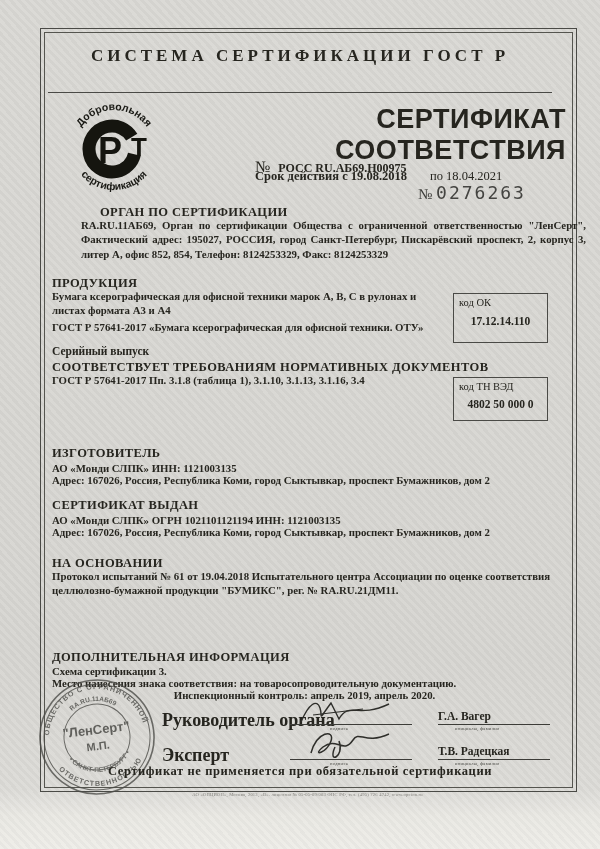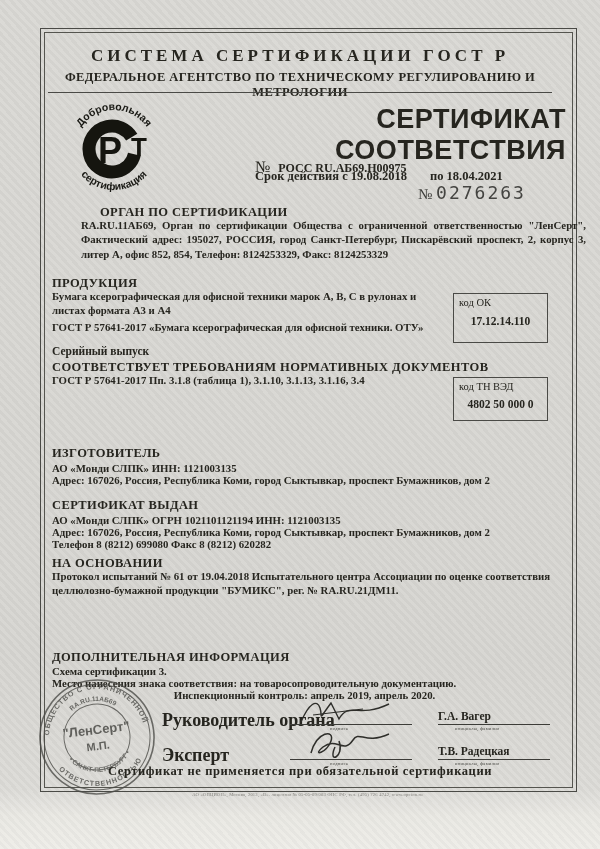--- a/index.html
+++ b/index.html
@@ -26,21 +26,21 @@
   .abs{position:absolute;}
   .ctr{text-align:center;}
   .sys1{left:47px;top:46px;width:506px;font-size:17px;font-weight:bold;letter-spacing:4px;}
   .sys2{left:47px;top:70px;width:506px;font-size:12.5px;font-weight:bold;letter-spacing:.4px;}
   .hr1{left:48px;top:92px;width:504px;height:0;border-top:1.6px solid #4a4a46;}
   .doc-title{left:178px;top:104px;width:388px;font-family:"Liberation Sans","DejaVu Sans",sans-serif;
     font-size:27px;font-weight:bold;letter-spacing:.5px;text-align:right;}
   .cert-no{left:255px;top:158px;font-size:12px;font-weight:bold;}
   .cert-no .nsign{font-size:16px;font-weight:normal;margin-right:8px;}
   .validity{left:255px;top:169px;font-size:12.5px;font-weight:bold;width:300px;}
-  .valid-to{left:430px;top:169px;font-size:12.5px;font-weight:bold;}
+  .valid-to{left:430px;top:169px;font-size:12.5px;font-weight:normal;}
   .blank-no{left:418px;top:182px;font-size:15px;font-weight:normal;color:#3b3b38;}
   .blank-no .digits{font-family:"DejaVu Sans Mono","Liberation Mono",monospace;
     font-size:18px;letter-spacing:2px;color:#444441;}
   .sec-h{font-size:12.5px;font-weight:bold;letter-spacing:.4px;}
   .body-t{font-size:10.8px;font-weight:bold;line-height:1.32;text-align:justify;}
   .code-box{border:1.2px solid #4a4a46;}
   .code-box .lbl{position:absolute;left:5px;top:3px;font-size:10.5px;font-weight:normal;}
   .code-box .val{position:absolute;left:0;width:100%;text-align:center;font-size:11.5px;font-weight:bold;}
   .sig-line{border-bottom:1px solid #3c3c38;height:0;}
   .sub-cap{font-size:4.6px;color:#4c4c47;letter-spacing:.3px;}
@@ -52,21 +52,20 @@
 </style>
 </head>
 <body>
 
 <div class="sheet">
   <div class="frame">
     <div class="frame-inner"></div>
   </div>
 
   <div class="abs sys1 ctr">СИСТЕМА СЕРТИФИКАЦИИ ГОСТ Р</div>
-  <div class="abs sys2 ctr">ФЕДЕРАЛЬНОЕ АГЕНТСТВО ПО ТЕХНИЧЕСКОМУ РЕГУЛИРОВАНИЮ И МЕТРОЛОГИИ</div>
   <div class="abs hr1"></div>
 
   <div class="abs" style="left:58px;top:94px;width:110px;height:100px;">
     <svg width="110" height="100" viewBox="0 0 110 100">
       <defs>
         <path id="arcTop" d="M 16,56 A 40,40 0 0 1 96,56" fill="none"></path>
         <path id="arcBot" d="M 12,52 A 44,44 0 0 0 100,52" fill="none"></path>
       </defs>
       <text font-size="10.5" font-weight="bold" fill="#191914">
         <textPath href="#arcTop" startOffset="50%" text-anchor="middle">Добровольная</textPath>
@@ -117,21 +116,20 @@
     <div class="val" style="top:20px;">4802 50 000 0</div>
   </div>
 
   <div class="abs sec-h" style="left:52px;top:446px;">ИЗГОТОВИТЕЛЬ</div>
   <div class="abs body-t ctr" style="left:52px;top:461px;width:505px;">АО «Монди СЛПК»    ИНН: 1121003135</div>
   <div class="abs body-t" style="left:52px;top:473px;width:505px;text-align:left;">Адрес: 167026, Россия, Республика Коми, город Сыктывкар, проспект Бумажников, дом 2</div>
 
   <div class="abs sec-h" style="left:52px;top:498px;">СЕРТИФИКАТ ВЫДАН</div>
   <div class="abs body-t ctr" style="left:52px;top:513px;width:505px;">АО «Монди СЛПК» ОГРН 1021101121194    ИНН: 1121003135</div>
   <div class="abs body-t" style="left:52px;top:525px;width:505px;text-align:left;">Адрес: 167026, Россия, Республика Коми, город Сыктывкар, проспект Бумажников, дом 2</div>
-  <div class="abs body-t" style="left:52px;top:537px;width:505px;text-align:left;">Телефон 8 (8212) 699080     Факс 8 (8212) 620282</div>
 
   <div class="abs sec-h" style="left:52px;top:556px;">НА ОСНОВАНИИ</div>
   <div class="abs body-t" style="left:52px;top:569px;width:505px;text-align:left;">Протокол испытаний № 61 от 19.04.2018 Испытательного центра Ассоциации по оценке соответствия целлюлозно-бумажной продукции  "БУМИКС", рег. № RA.RU.21ДМ11.</div>
 
   <div class="abs sec-h" style="left:52px;top:650px;">ДОПОЛНИТЕЛЬНАЯ ИНФОРМАЦИЯ</div>
   <div class="abs body-t" style="left:52px;top:664px;width:505px;text-align:left;">Схема сертификации 3.</div>
   <div class="abs body-t" style="left:52px;top:676px;width:505px;text-align:left;">Место нанесения знака соответствия: на товаросопроводительную документацию.</div>
   <div class="abs body-t" style="left:52px;top:688px;width:505px;text-align:center;">Инспекционный контроль: апрель 2019, апрель 2020.</div>
 
   <div class="abs" style="left:33px;top:676px;width:128px;height:122px;opacity:.78;transform:rotate(-7deg);">

